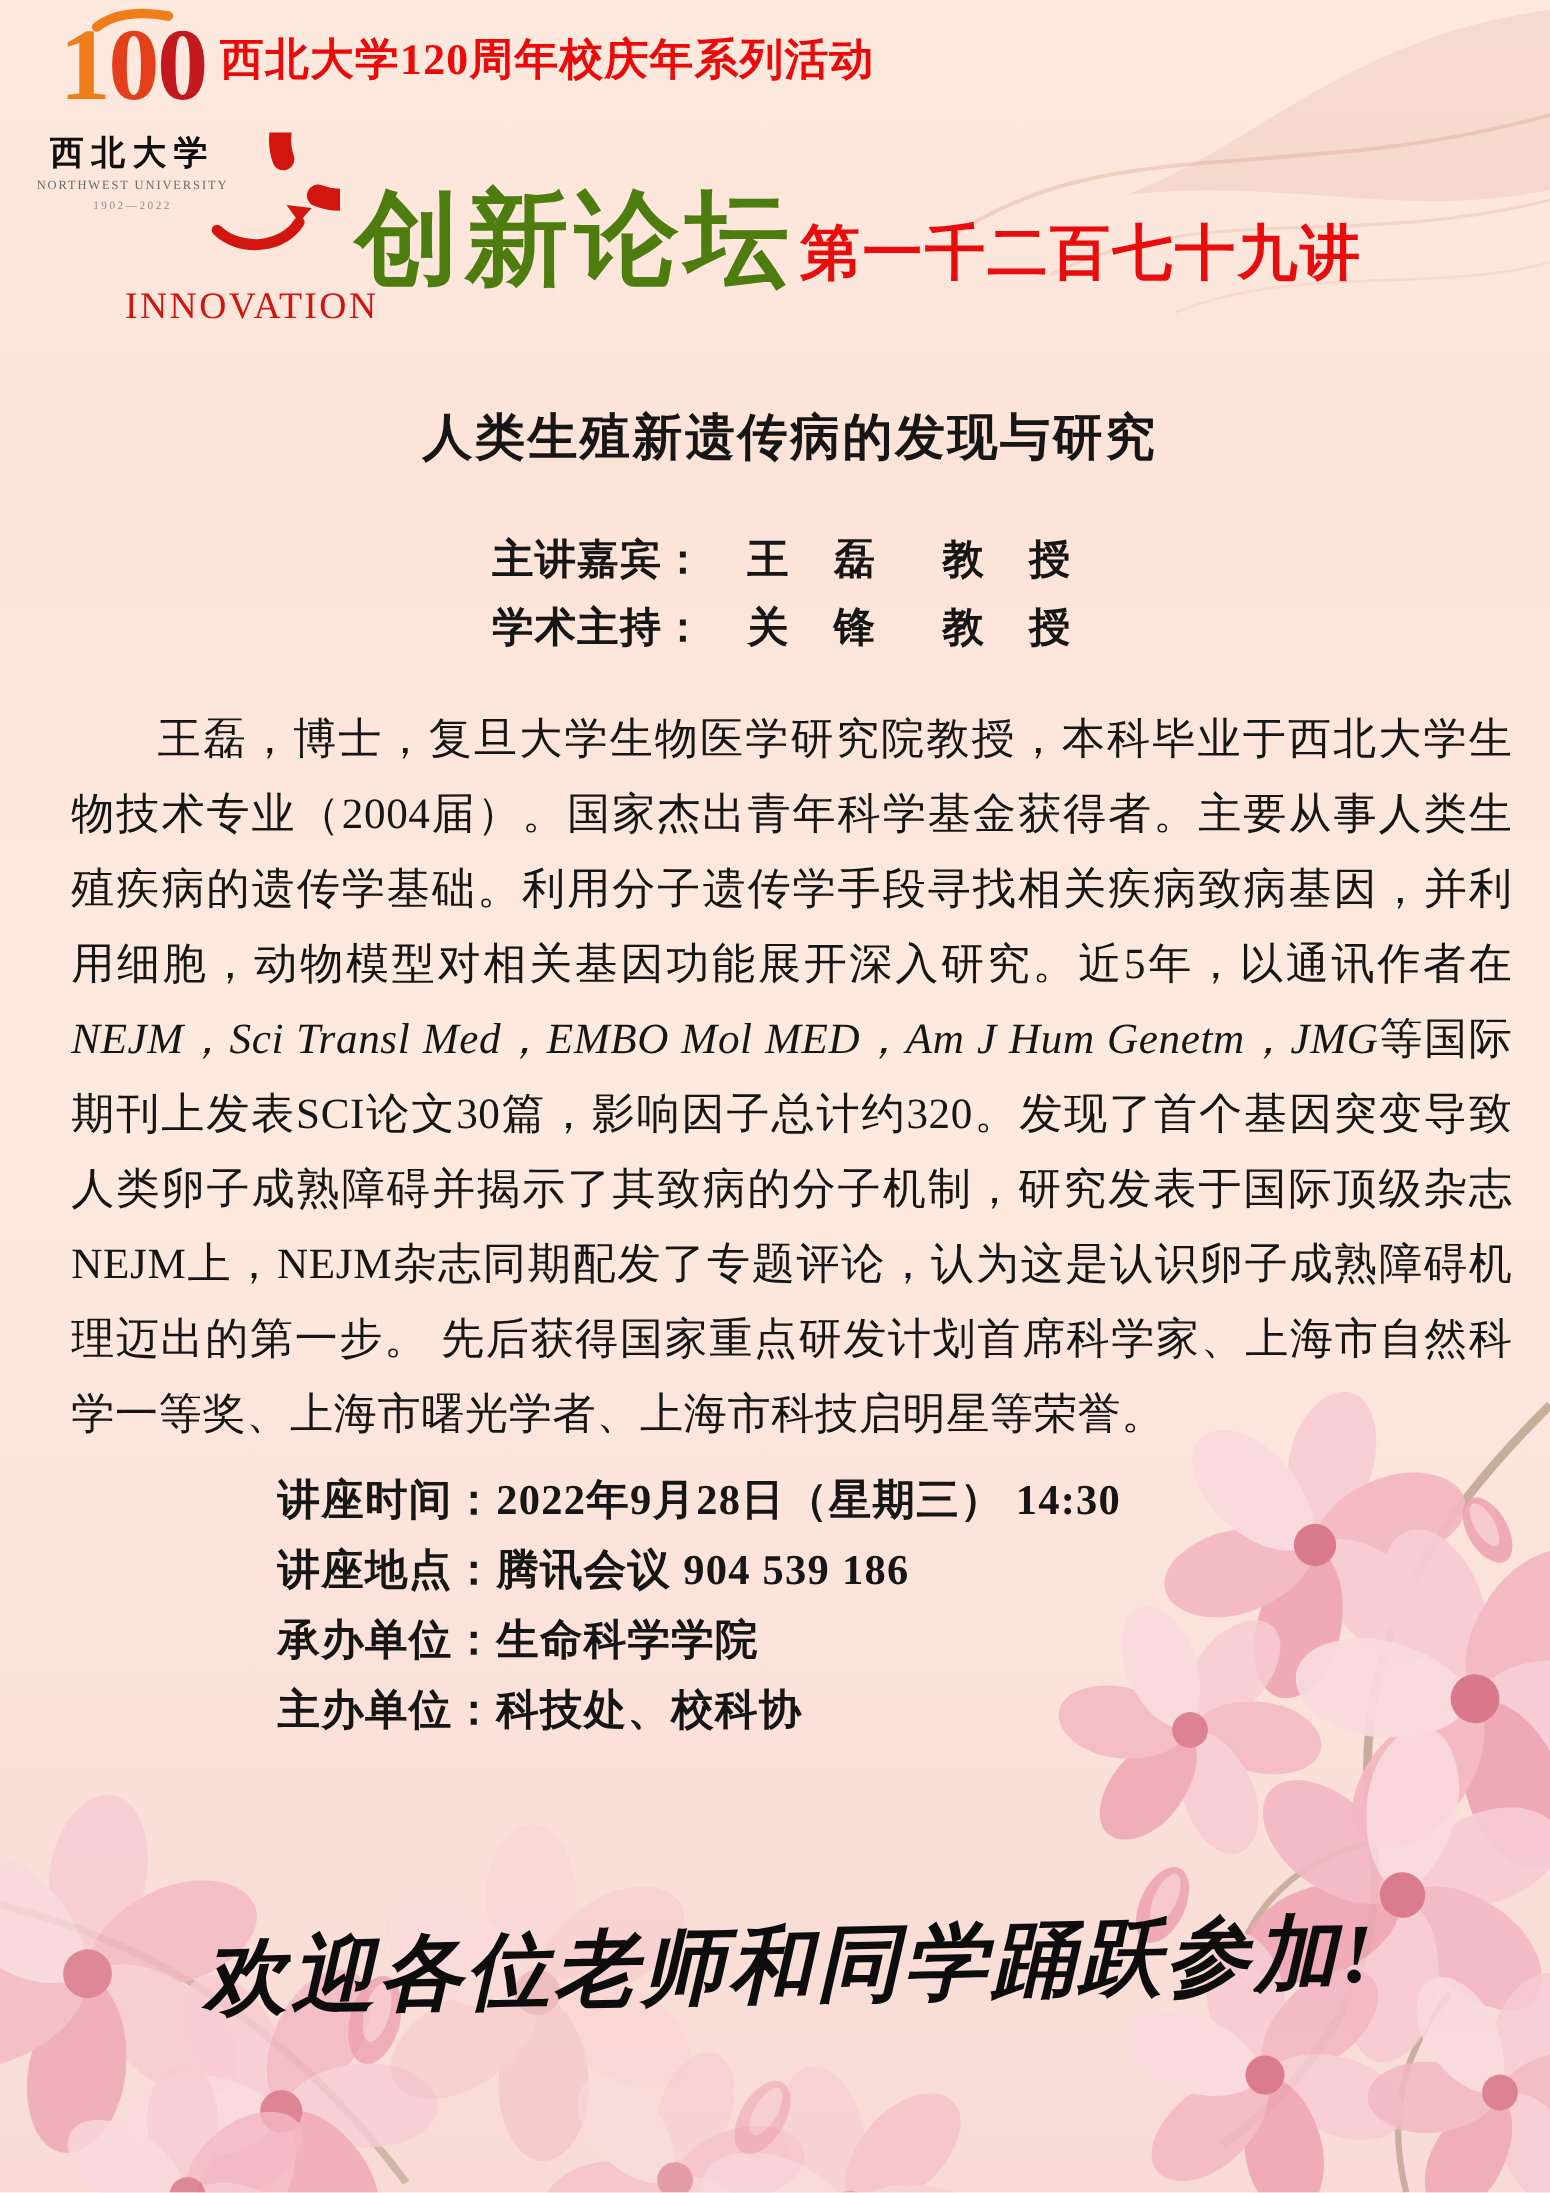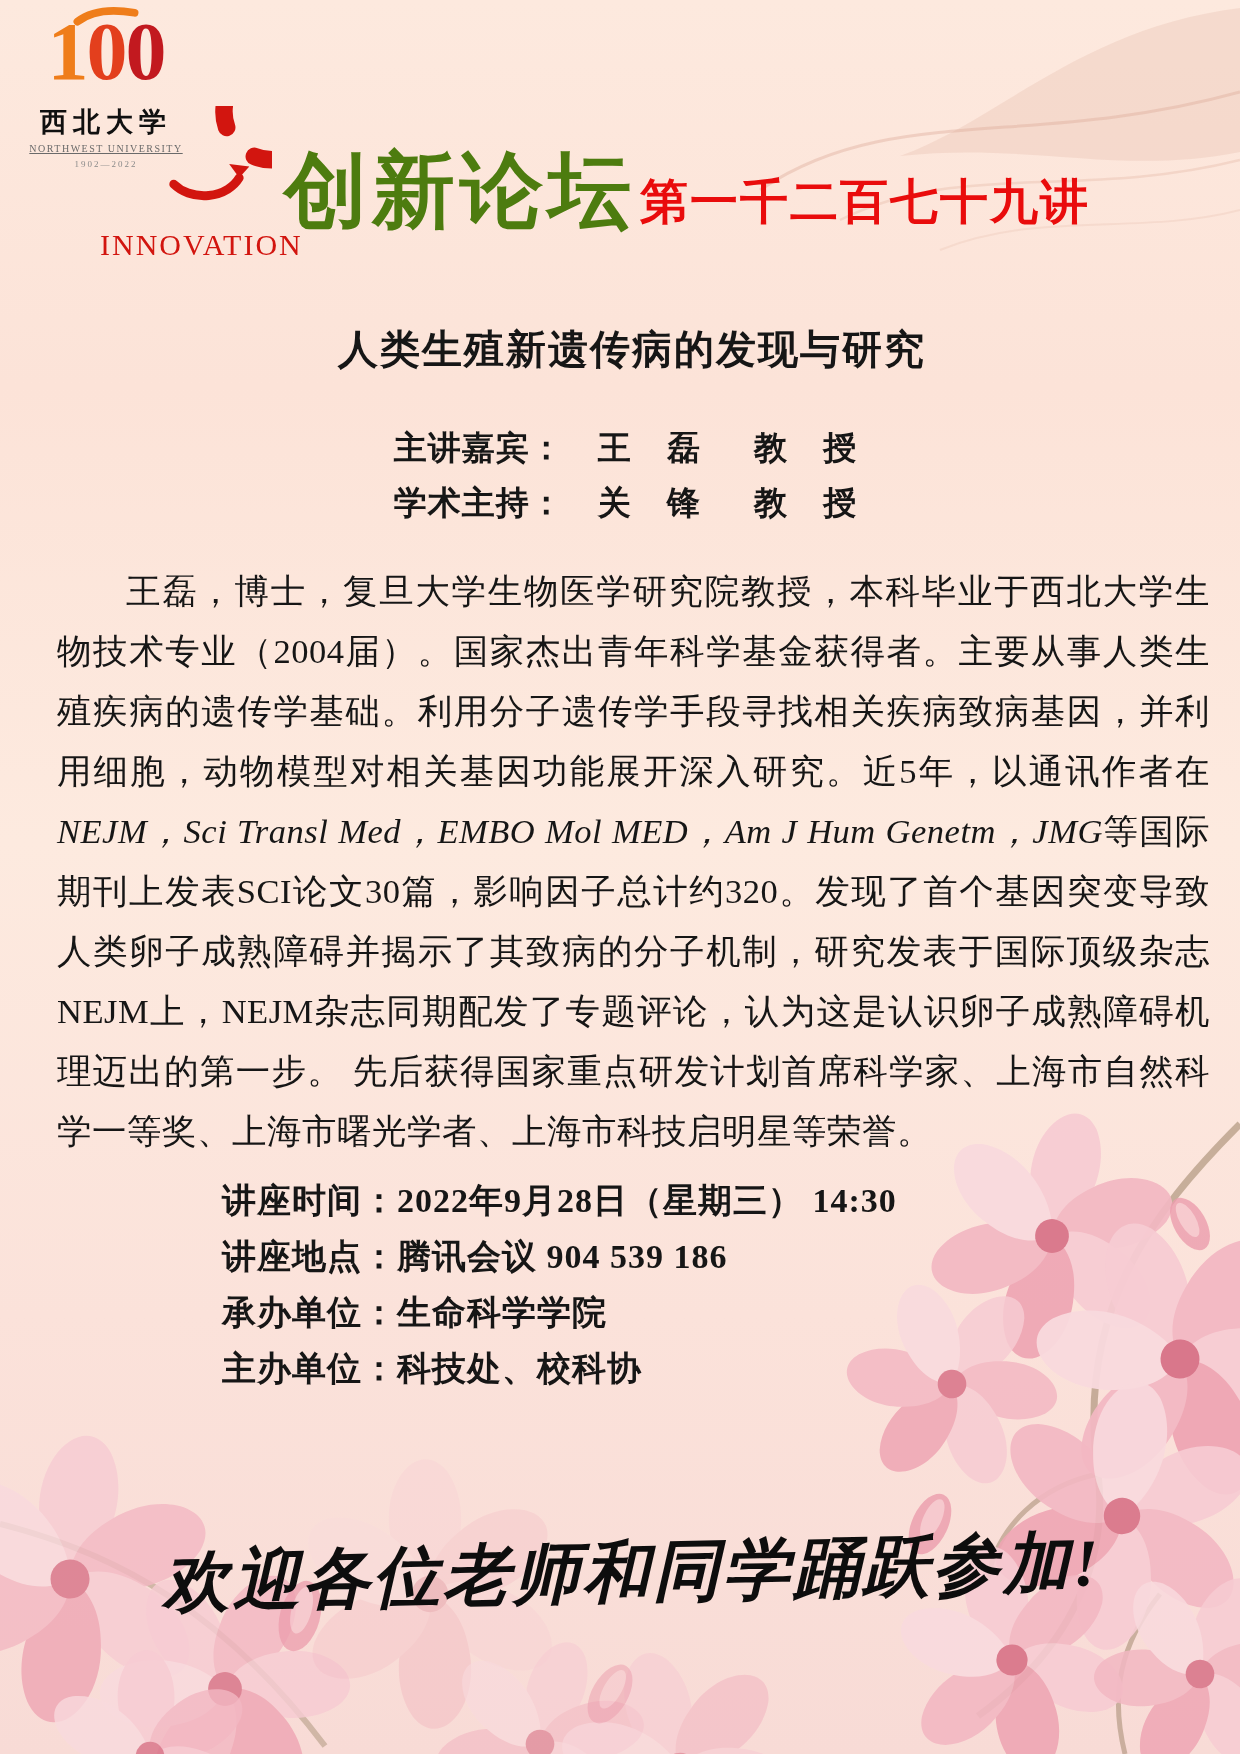--- a/index.html
+++ b/index.html
@@ -14,21 +14,21 @@
   .content{position:relative;z-index:2;}
 
   
   .uni-logo{position:absolute;left:26px;top:4px;width:160px;text-align:center;z-index:3;}
   .logo-swash{display:block;margin:0 auto -14px auto;width:70px;height:22px;}
   .logo-100{font-size:82px;font-weight:900;line-height:80px;letter-spacing:-2px;}
   .logo-100 .d1{color:#ef7d1a;}
   .logo-100 .d2{color:#e33f1d;}
   .logo-100 .d3{color:#c2191f;}
   .logo-cn{font-size:27px;font-weight:700;letter-spacing:6px;color:#101010;margin-top:12px;}
-  .logo-en{font-size:10px;letter-spacing:1.5px;color:#6a6a6a;margin-top:3px;text-decoration:underline;}
+  .logo-en{font-size:10px;letter-spacing:1.5px;color:#6a6a6a;margin-top:3px;}
   .logo-years{font-size:9px;letter-spacing:2px;color:#8a8a8a;margin-top:5px;text-align:center;}
 
   .series-banner{
     position:absolute;left:176px;top:24px;z-index:3;
     font-size:35px;font-weight:700;color:#ea0a0a;letter-spacing:1px;
   }
 
   .innov-icon{position:absolute;left:146px;top:106px;width:126px;height:126px;z-index:3;}
   .innov-label{
     position:absolute;left:100px;top:228px;z-index:3;
@@ -131,20 +131,21 @@
   <div class="uni-logo">
     <svg class="logo-swash" viewBox="0 0 60 20">
       <path d="M4 16 Q22 2 56 8" stroke="#ef7d1a" stroke-width="7" fill="none" stroke-linecap="round"></path>
     </svg>
     <div class="logo-100"><span class="d1">1</span><span class="d2">0</span><span class="d3">0</span></div>
     <div class="logo-cn">西北大学</div>
     <div class="logo-en">NORTHWEST UNIVERSITY</div>
     <div class="logo-years">1902—2022</div>
   </div>
 
+  <div class="series-banner">西北大学120周年校庆年系列活动</div>
 
   <svg class="innov-icon" viewBox="0 0 100 100">
     <path d="M86 40 A 38 38 0 1 0 64 17" stroke="#d2150f" stroke-width="14" fill="none" stroke-linecap="round"></path>
     <path d="M22 62 A 31 25 0 0 0 74 57" stroke="#d2150f" stroke-width="7" fill="none" stroke-linecap="round"></path>
     <path d="M74 57 L66 46 L82 48 Z" fill="#d2150f"></path>
   </svg>
   <div class="innov-label">INNOVATION</div>
 
   <div class="forum-title">创新论坛</div>
   <div class="forum-no">第一千二百七十九讲</div>

